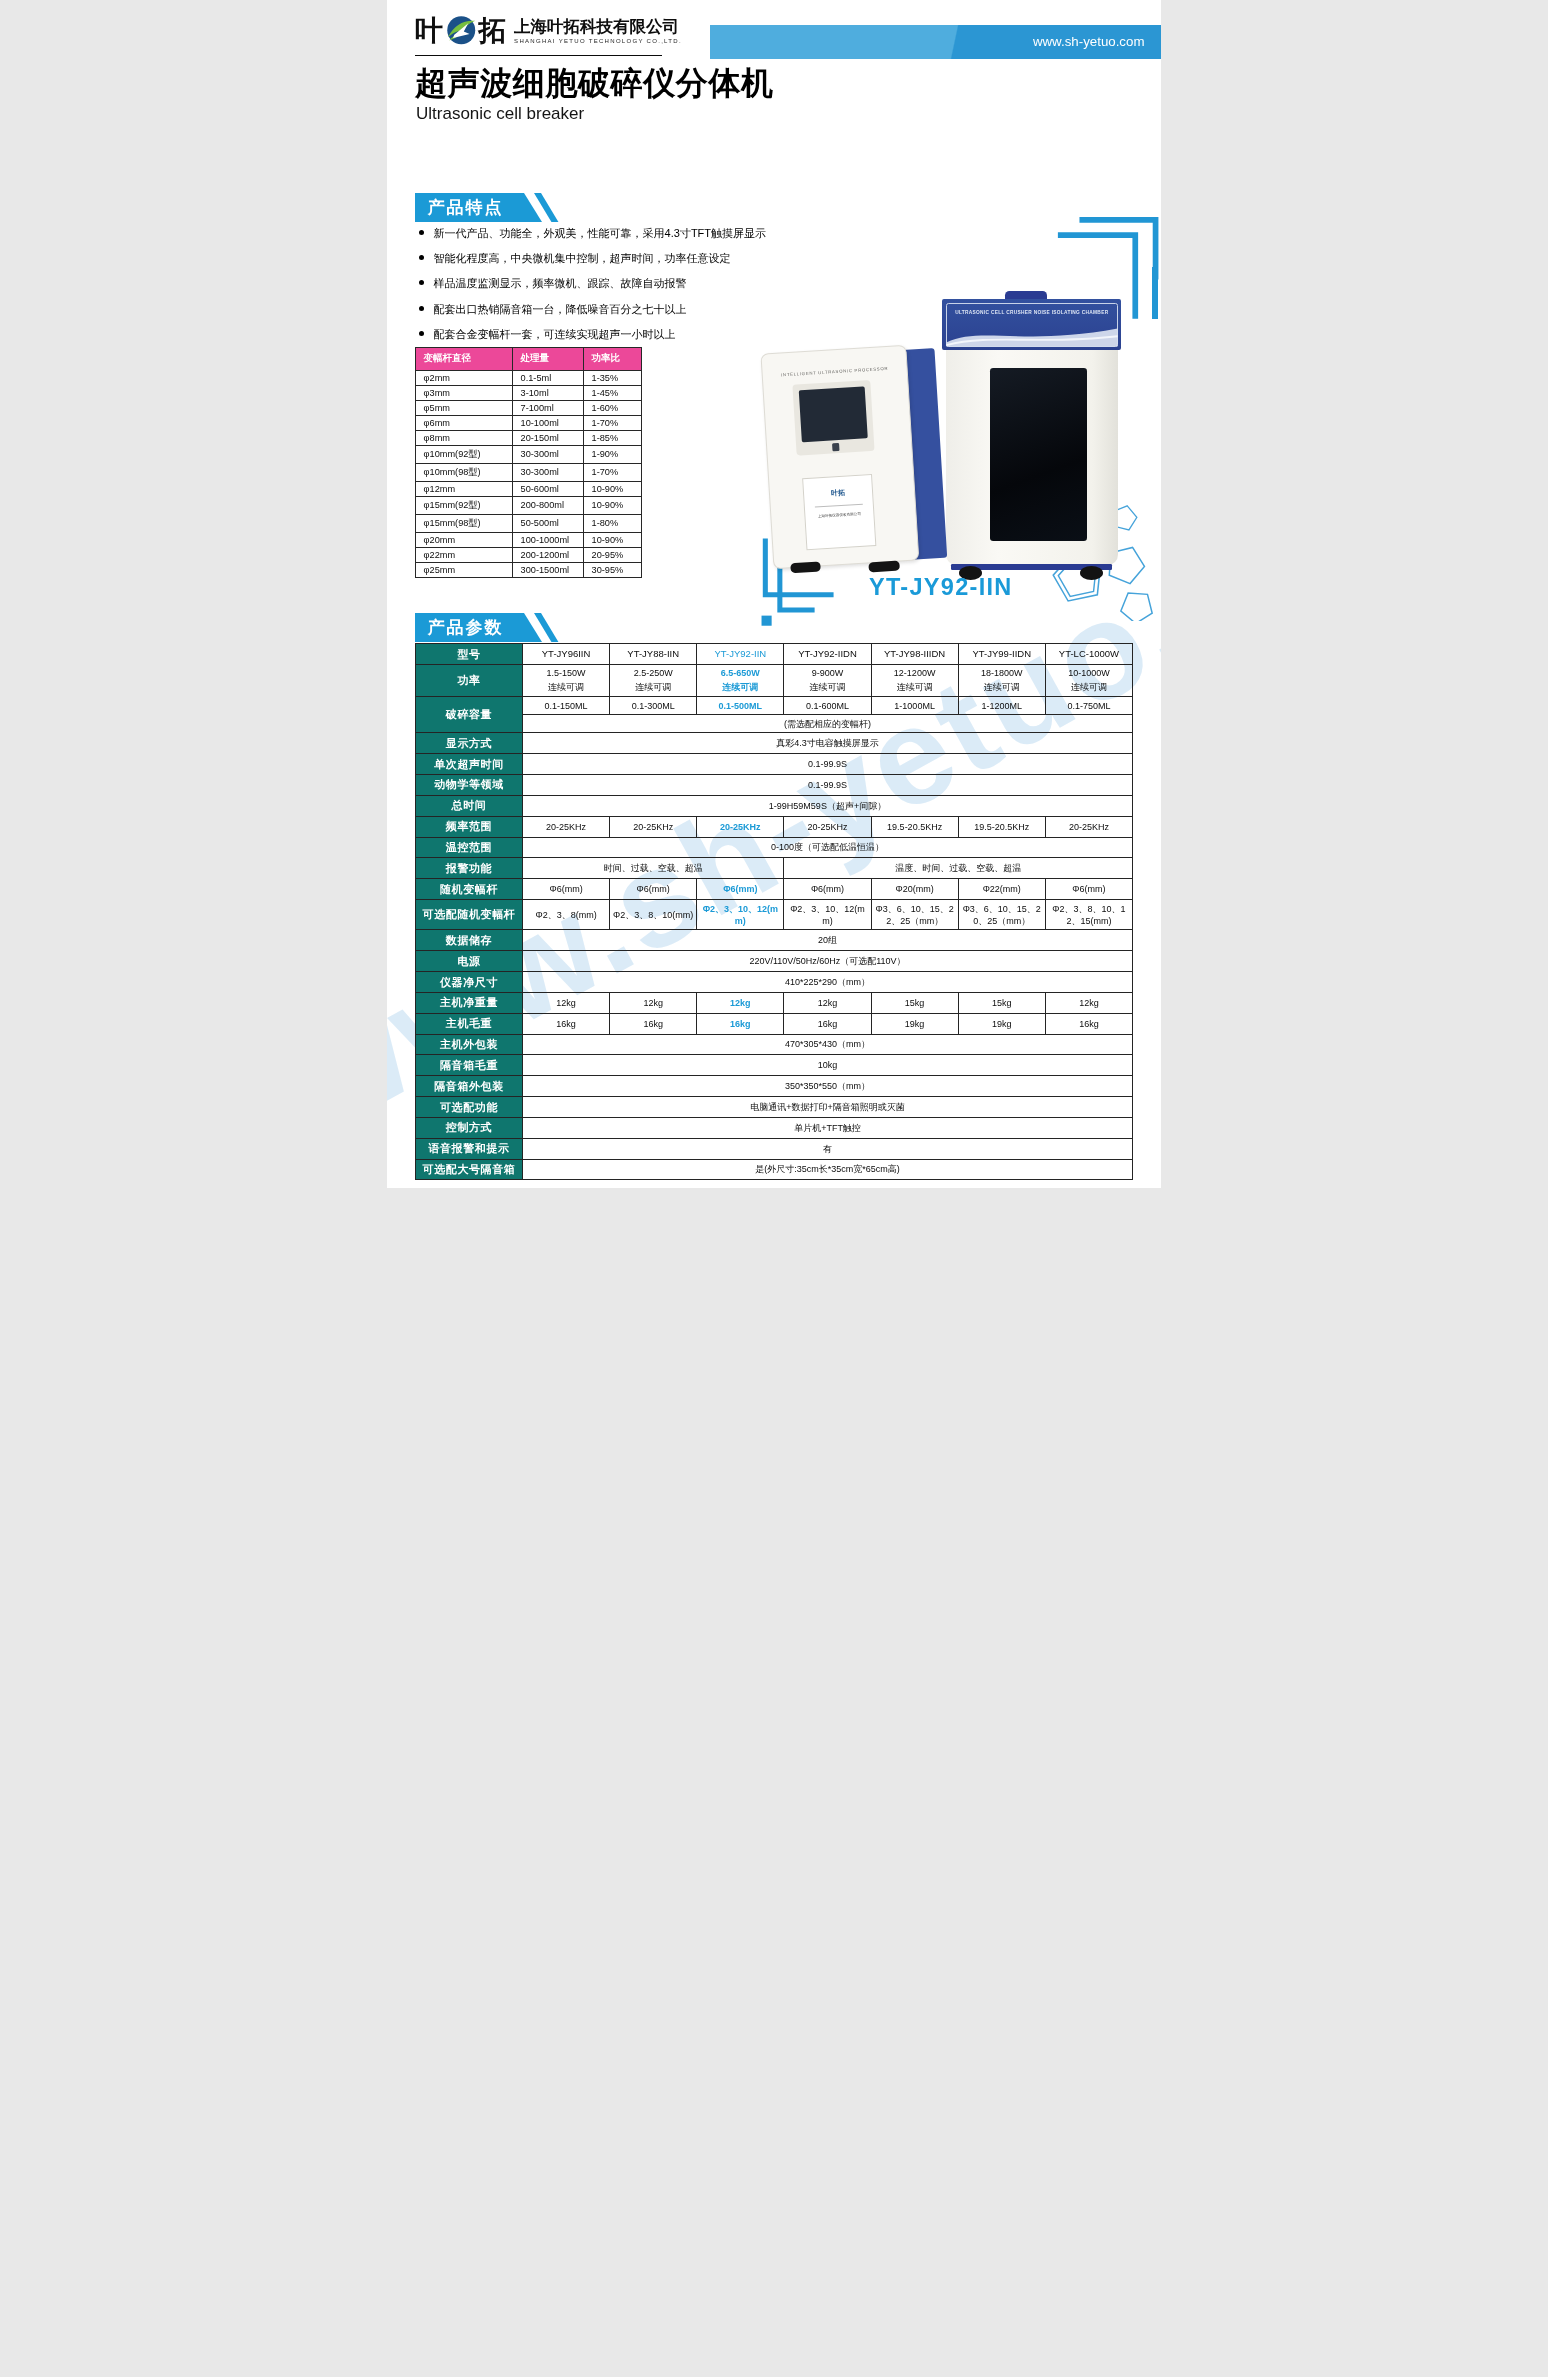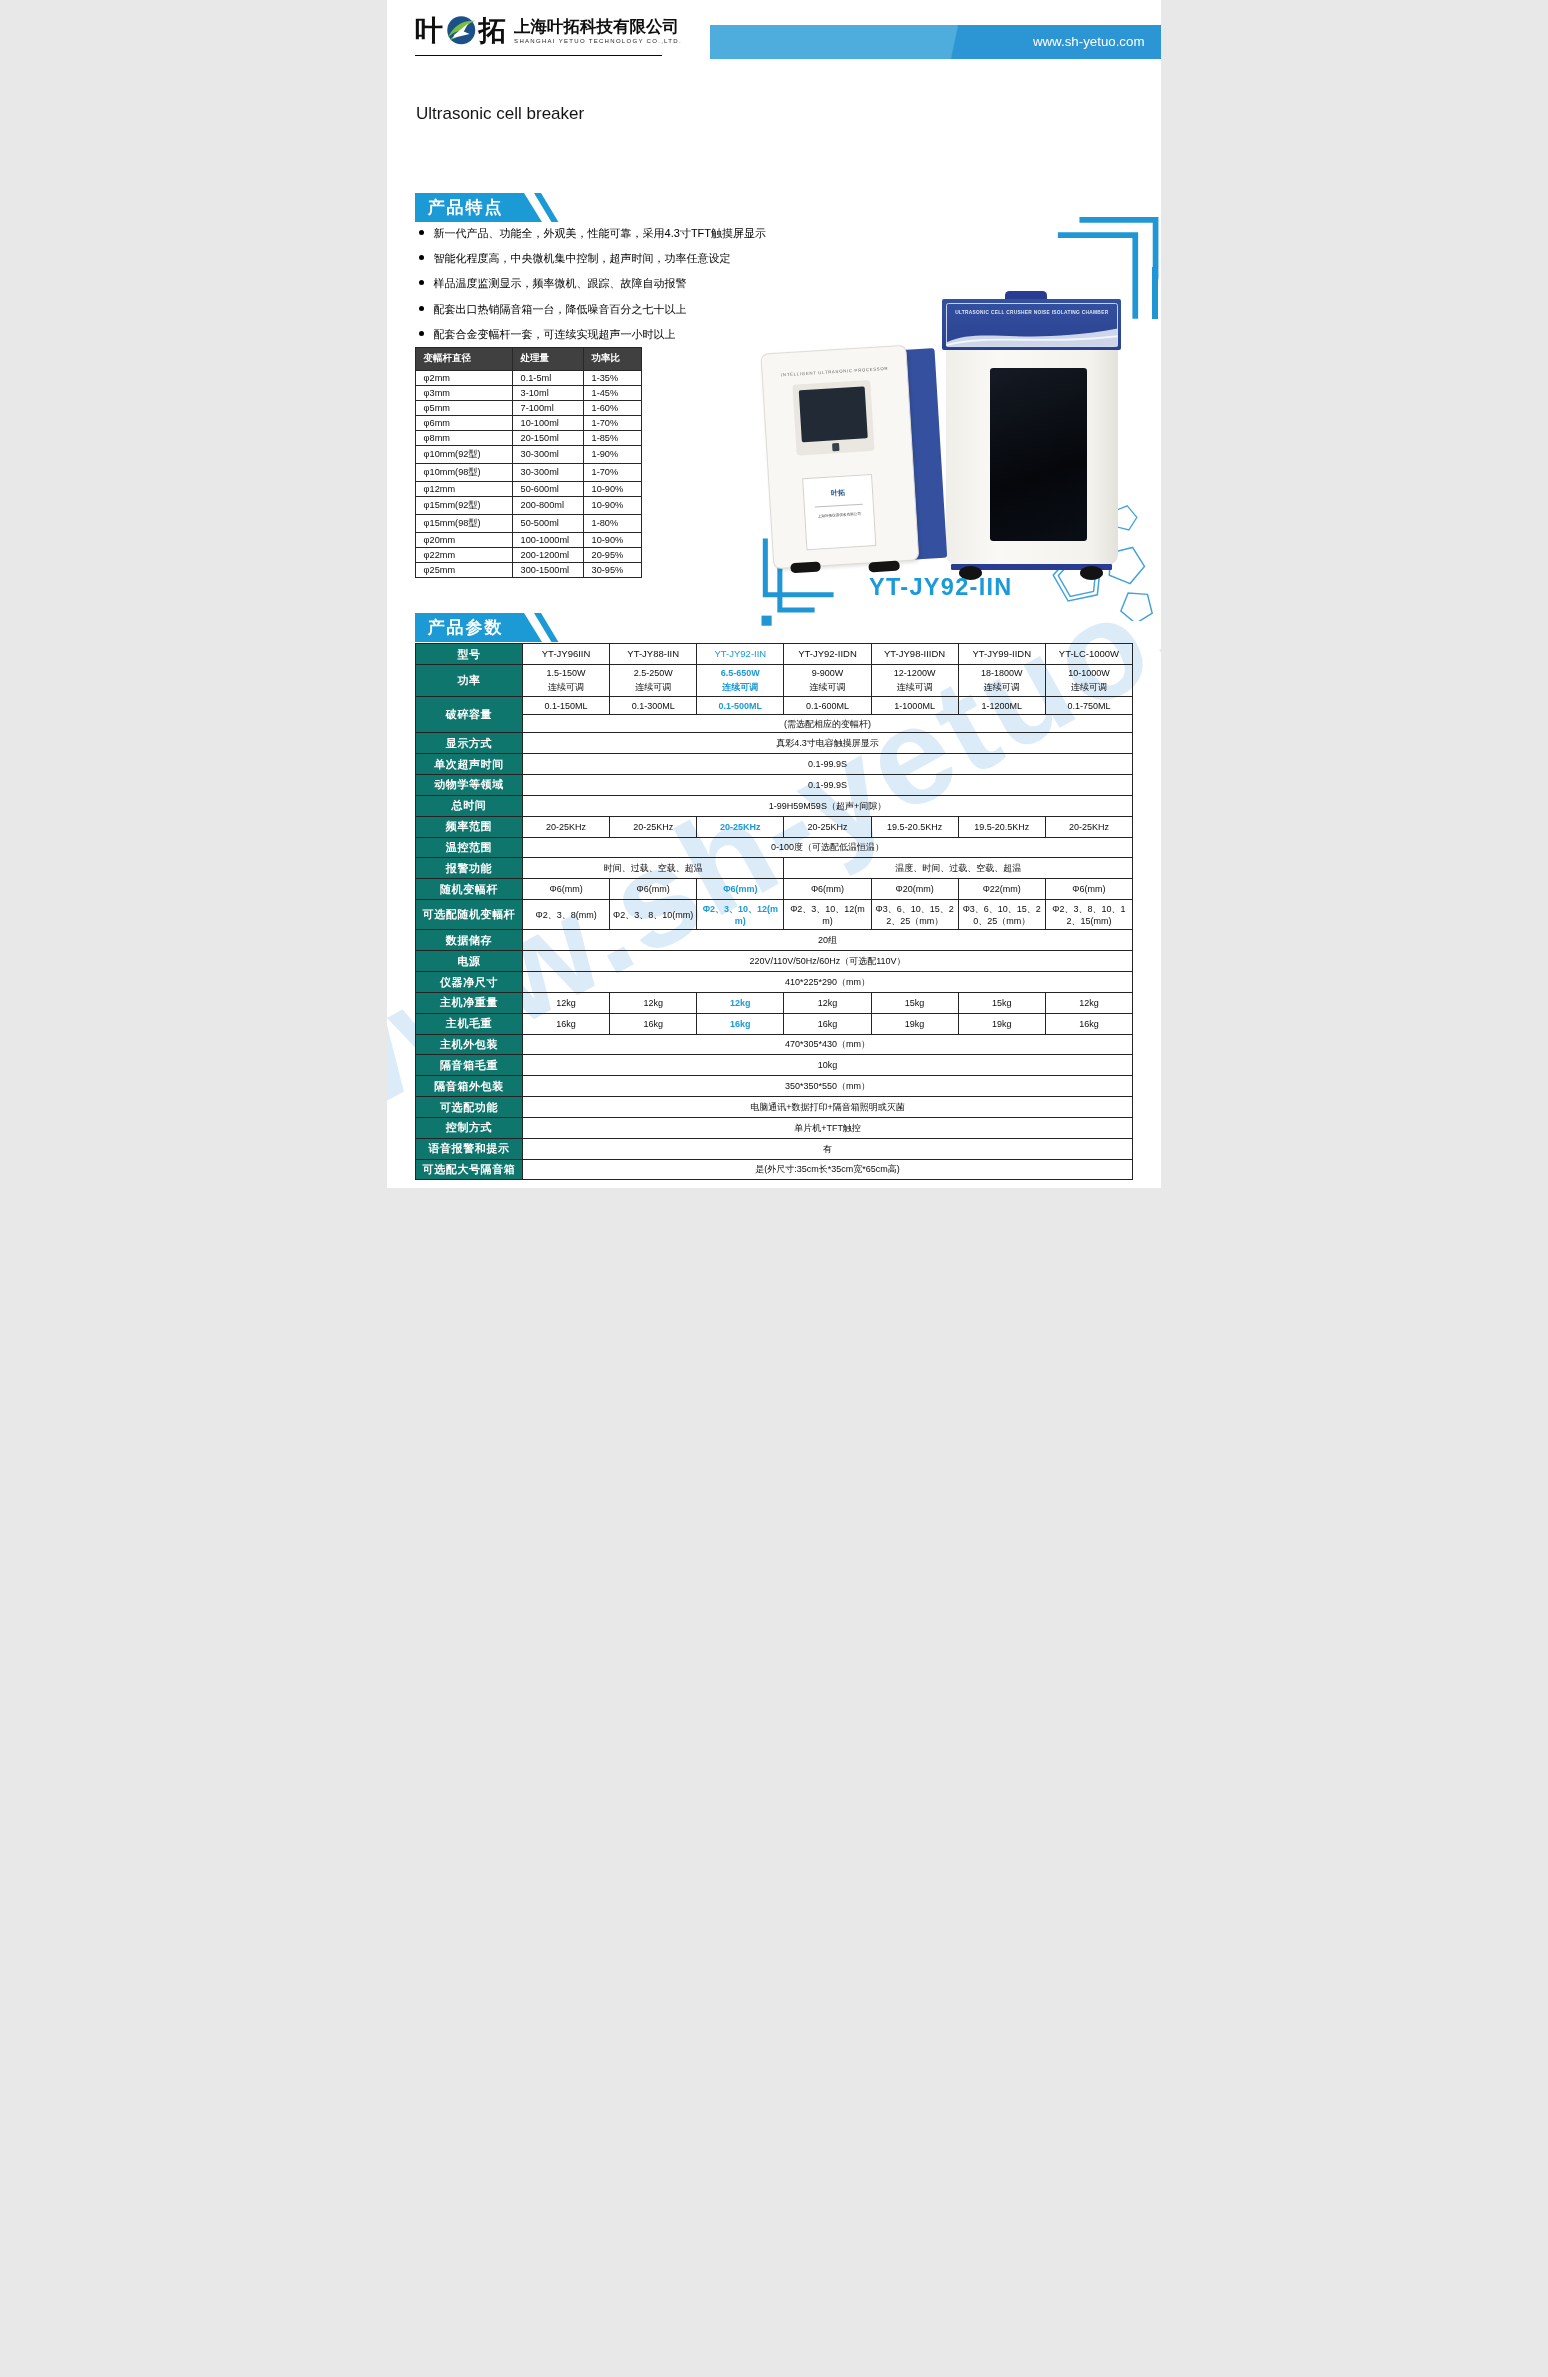--- a/index.html
+++ b/index.html
@@ -39,21 +39,21 @@
           transform:skewX(31deg);transform-origin:top left;}
 
   
   .features-list{position:absolute;left:32px;top:226px;margin:0;padding:0;list-style:none;}
   .features-list li{margin:0 0 10.2px 0;font-size:11px;font-weight:500;color:#000;}
   .features-list li::before{content:"";display:inline-block;width:5.1px;height:5.1px;border-radius:50%;
       background:#000;margin-right:9.5px;vertical-align:1.9px;}
 
   
   .probe-table{position:absolute;left:28px;top:347px;border-collapse:collapse;background:transparent;}
-  .probe-table th{background:#404040;color:#fff;font-size:9.5px;font-weight:700;text-align:left;
+  .probe-table th{background:#ec4899;color:#fff;font-size:9.5px;font-weight:700;text-align:left;
       padding:4.4px 0 4.4px 7.6px;border:1px solid #272727;}
   .probe-table td{font-size:9.2px;color:#0c0c0c;text-align:left;padding:2px 0 2px 7.6px;border:1px solid #272727;}
 
   
   .deco-bar-right{position:absolute;left:765px;top:267px;width:5.7px;height:52px;background:#2196d4;}
   .yt-model{position:absolute;left:482px;top:574px;font-size:23.5px;font-weight:800;color:#1a9ad8;letter-spacing:1.3px;}
 
   .chamber{position:absolute;left:554px;top:291px;width:184px;height:287px;}
   .chamber .cap{position:absolute;left:64px;top:0;width:42px;height:9.5px;background:#2a3b92;border-radius:4.4px 4.4px 1.3px 1.3px;}
   .chamber .band{position:absolute;left:1.3px;top:8.3px;width:179px;height:51px;border-radius:1.9px;
@@ -112,20 +112,21 @@
     <div class="company" data-name="company-name-block">
       <div class="cn" data-name="company-name-cn">上海叶拓科技有限公司</div>
       <div class="en" data-name="company-name-en">SHANGHAI YETUO TECHNOLOGY CO.,LTD.</div>
     </div>
   </div>
   <div class="header-line" data-name="header-divider"></div>
   <div class="top-banner" data-name="website-banner">
     <span data-name="website-url">www.sh-yetuo.com</span>
   </div>
 
+  <div class="cn-title" data-name="page-title-cn">超声波细胞破碎仪分体机</div>
   <div class="en-title" data-name="page-title-en">Ultrasonic cell breaker</div>
 
   <div class="section-banner banner-features" data-name="section-banner-features">
     <div class="flag" data-name="features-flag">
       <span data-name="features-heading">产品特点</span>
     </div>
     <div class="stripe" data-name="banner-slash-decoration"></div>
   </div>
   <ul class="features-list" id="features-list" data-name="features-list">
       <li data-name="feature-item">新一代产品、功能全，外观美，性能可靠，采用4.3寸TFT触摸屏显示</li>

